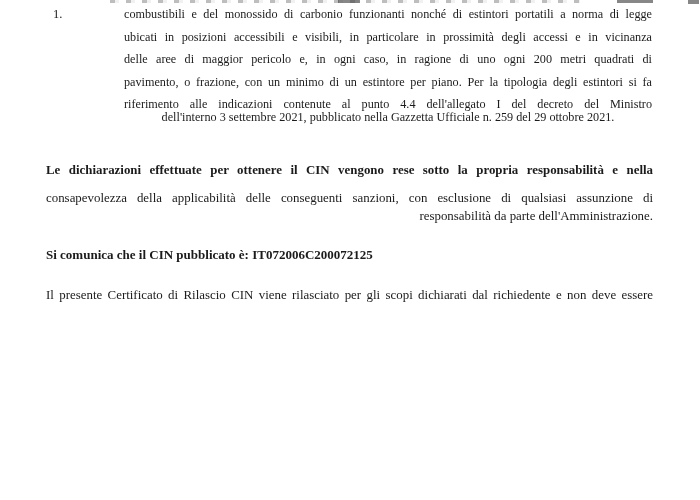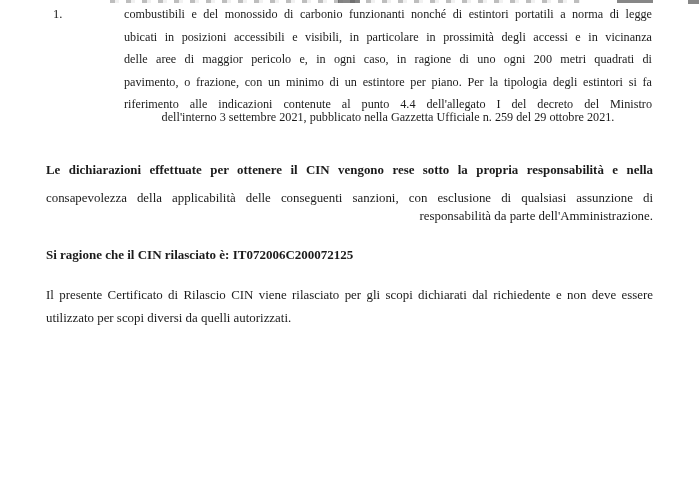--- a/index.html
+++ b/index.html
@@ -87,20 +87,19 @@
   <div class="tline list-line just" style="top:51px;">delle aree di maggior pericolo e, in ogni caso, in ragione di uno ogni 200 metri quadrati di</div>
   <div class="tline list-line just" style="top:74px;">pavimento, o frazione, con un minimo di un estintore per piano. Per la tipologia degli estintori si fa</div>
   <div class="tline list-line just" style="top:96px;">riferimento alle indicazioni contenute al punto 4.4 dell'allegato I del decreto del Ministro</div>
   <div class="tline list-line" style="top:109px;text-align:center;">dell'interno 3 settembre 2021, pubblicato nella Gazzetta Ufficiale n. 259 del 29 ottobre 2021.</div>
 
   <div class="tline para-line just" style="top:162px;font-weight:bold;">Le dichiarazioni effettuate per ottenere il CIN vengono rese sotto la propria responsabilità e nella</div>
   <div class="tline para-line just" style="top:190px;">consapevolezza della applicabilità delle conseguenti sanzioni, con esclusione di qualsiasi assunzione di</div>
   <div class="tline para-line" style="top:208px;text-align:right;">responsabilità da parte dell'Amministrazione.</div>
 
   <div class="tline para-line bold-line" style="top:247px;">
-    <span>Si ragione che il CIN rilasciato è:</span>
+    <span>Si comunica che il CIN pubblicato è:</span>
     <span>IT072006C200072125</span>
   </div>
 
   <div class="tline para-line just" style="top:287px;">Il presente Certificato di Rilascio CIN viene rilasciato per gli scopi dichiarati dal richiedente e non deve essere</div>
-  <div class="tline para-line" style="top:310px;">utilizzato per scopi diversi da quelli autorizzati.</div>
 
 </div>
 
 </body></html>

